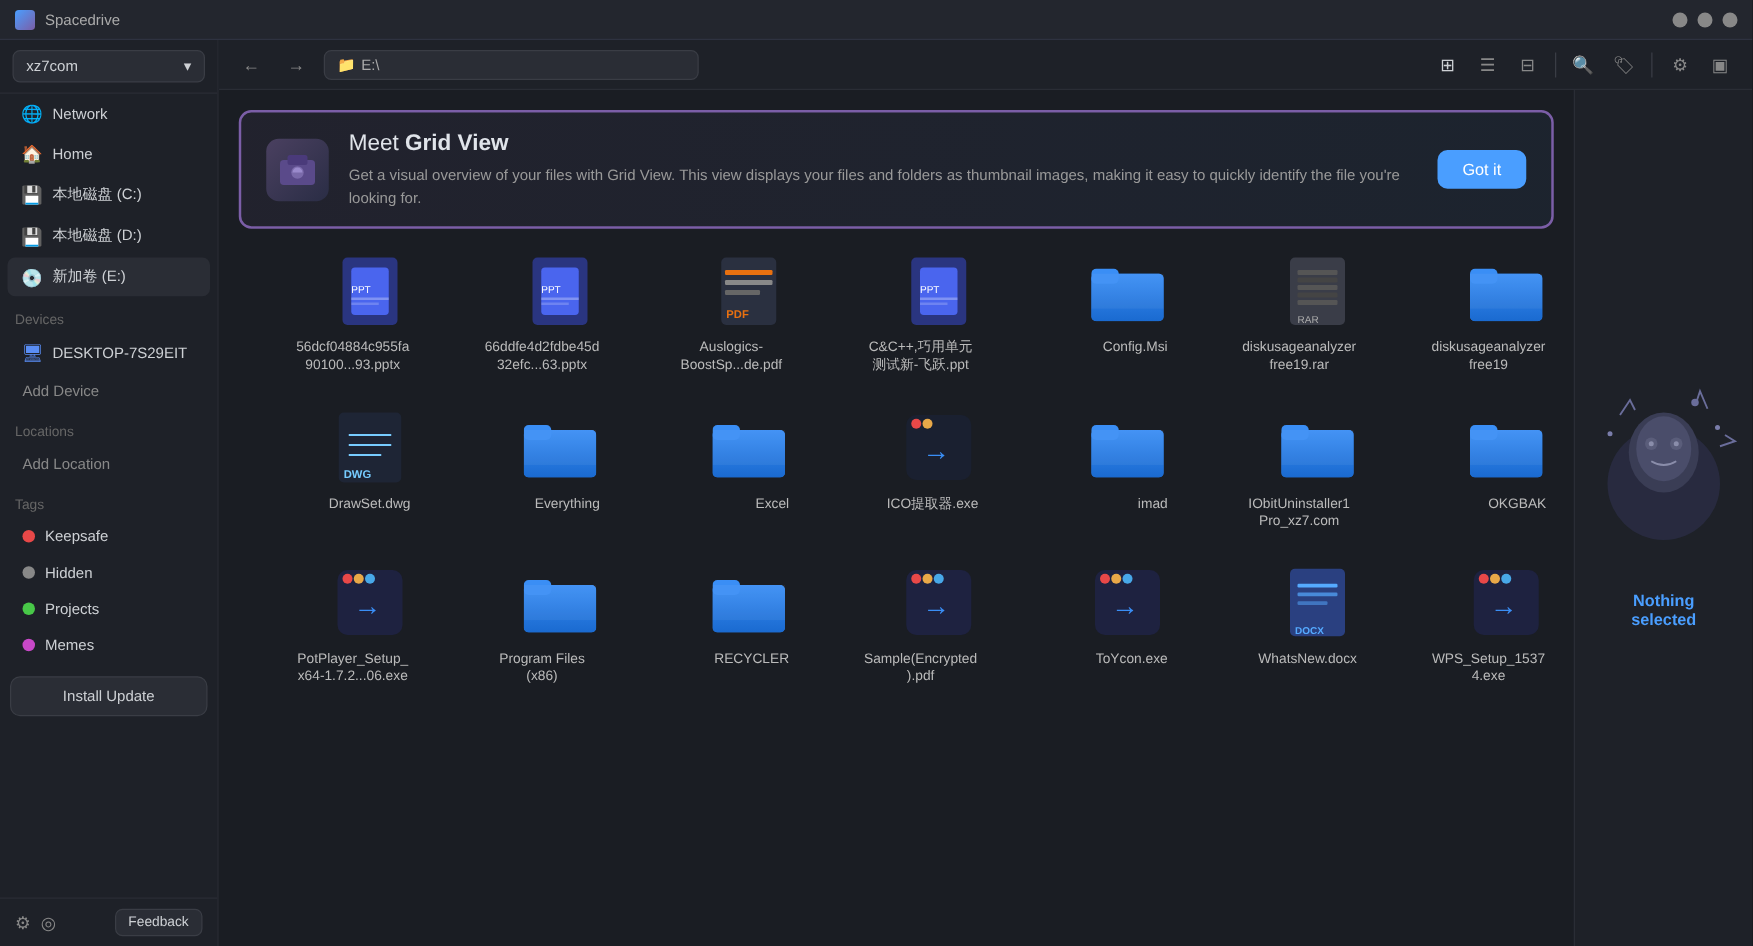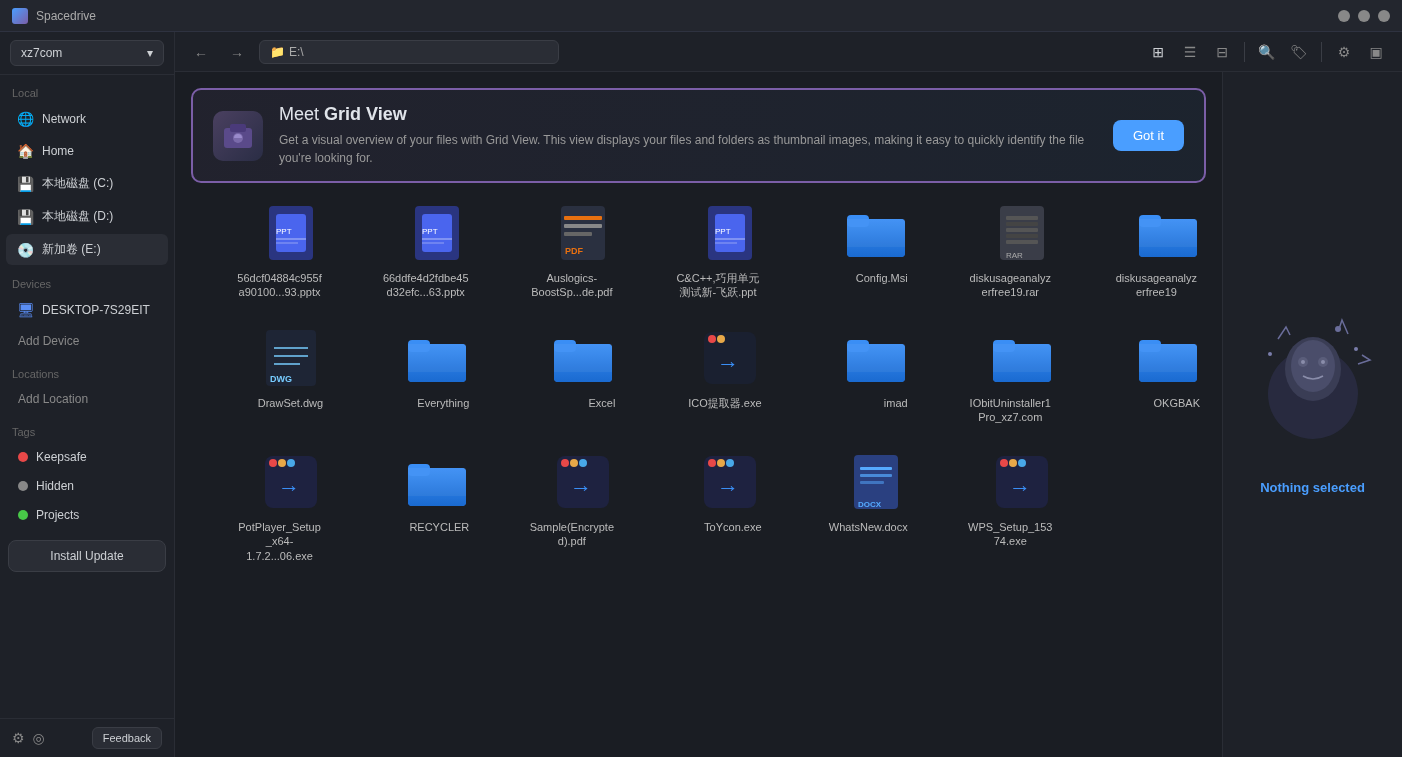--- a/index.html
+++ b/index.html
@@ -287,21 +287,21 @@
       font-size: 11px;
       color: #bbb;
       word-break: break-word;
       line-height: 1.3;
       max-width: 100%;
       margin-left: 39px;
     }
 
     
     .right-panel {
-      width: 180px;
+      width: 143px;
       background: #1e2128;
       border-left: 1px solid #2a2d35;
       display: flex;
       flex-direction: column;
       align-items: center;
       justify-content: center;
       flex-shrink: 0;
     }
     .nothing-selected {
       font-size: 13px;
@@ -335,21 +335,20 @@
 <div class="app-body">
 
   <div class="sidebar">
     <div class="sidebar-account">
       <div class="account-selector">
         <span>xz7com</span>
         <span>▾</span>
       </div>
     </div>
 
-    <div class="section-label">Local</div>
 
     <div class="sidebar-item">
       <span class="sidebar-item-icon icon-network">🌐</span>
       <span class="sidebar-item-text">Network</span>
     </div>
     <div class="sidebar-item">
       <span class="sidebar-item-icon icon-home">🏠</span>
       <span class="sidebar-item-text">Home</span>
     </div>
     <div class="sidebar-item">
@@ -385,20 +384,24 @@
       <span class="tag-dot" style="background:#e84848"></span>
       <span class="sidebar-item-text">Keepsafe</span>
     </div>
         <div class="sidebar-item">
       <span class="tag-dot" style="background:#888888"></span>
       <span class="sidebar-item-text">Hidden</span>
     </div>
         <div class="sidebar-item">
       <span class="tag-dot" style="background:#48c848"></span>
       <span class="sidebar-item-text">Projects</span>
+    </div>
+        <div class="sidebar-item">
+      <span class="tag-dot" style="background:#c848c8"></span>
+      <span class="sidebar-item-text">Memes</span>
     </div>
       </div>
 
     <div class="install-update-btn">
       <span>Install Update</span>
     </div>
 
     <div class="sidebar-footer">
       <span class="footer-icon">⚙</span>
       <span class="footer-icon">◎</span>
@@ -659,20 +662,37 @@
       <div class="file-icon">
                 <svg width="56" height="56" viewBox="0 0 56 56">
       <rect width="52" height="52" x="2" y="2" rx="8" fill="#1e2240"></rect>
       <circle cx="10" cy="9" r="4" fill="#e84848"></circle>
                   <circle cx="19" cy="9" r="4" fill="#e8a848"></circle>
                   <circle cx="28" cy="9" r="4" fill="#48a8e8"></circle>
       <text x="15" y="38" font-size="22" fill="#3a8ef5" font-family="sans-serif">→</text>
     </svg>
               </div>
       <div class="file-name">PotPlayer_Setup_x64-1.7.2...06.exe</div>
+    </div>
+            <div class="file-item">
+      <div class="file-icon">
+                <svg width="58" height="48" viewBox="0 0 58 48">
+      <rect x="0" y="10" width="58" height="38" rx="4" fill="#2a7ae0"></rect>
+      <rect x="0" y="10" width="58" height="38" rx="4" fill="url(#folder-grad)"></rect>
+      <rect x="0" y="6" width="22" height="12" rx="4" fill="#3a8ef5"></rect>
+      <rect x="0" y="10" width="58" height="28" rx="0" fill="rgba(255,255,255,0.05)"></rect>
+      <defs>
+        <linearGradient id="folder-grad" x1="0" y1="0" x2="0" y2="1">
+          <stop offset="0%" stop-color="#3a8ef5"></stop>
+          <stop offset="100%" stop-color="#1a6ad0"></stop>
+        </linearGradient>
+      </defs>
+    </svg>
+              </div>
+      <div class="file-name">Program Files (x86)</div>
     </div>
             <div class="file-item">
       <div class="file-icon">
                 <svg width="58" height="48" viewBox="0 0 58 48">
       <rect x="0" y="10" width="58" height="38" rx="4" fill="#2a7ae0"></rect>
       <rect x="0" y="10" width="58" height="38" rx="4" fill="url(#folder-grad)"></rect>
       <rect x="0" y="6" width="22" height="12" rx="4" fill="#3a8ef5"></rect>
       <rect x="0" y="10" width="58" height="28" rx="0" fill="rgba(255,255,255,0.05)"></rect>
       <defs>
         <linearGradient id="folder-grad" x1="0" y1="0" x2="0" y2="1">

